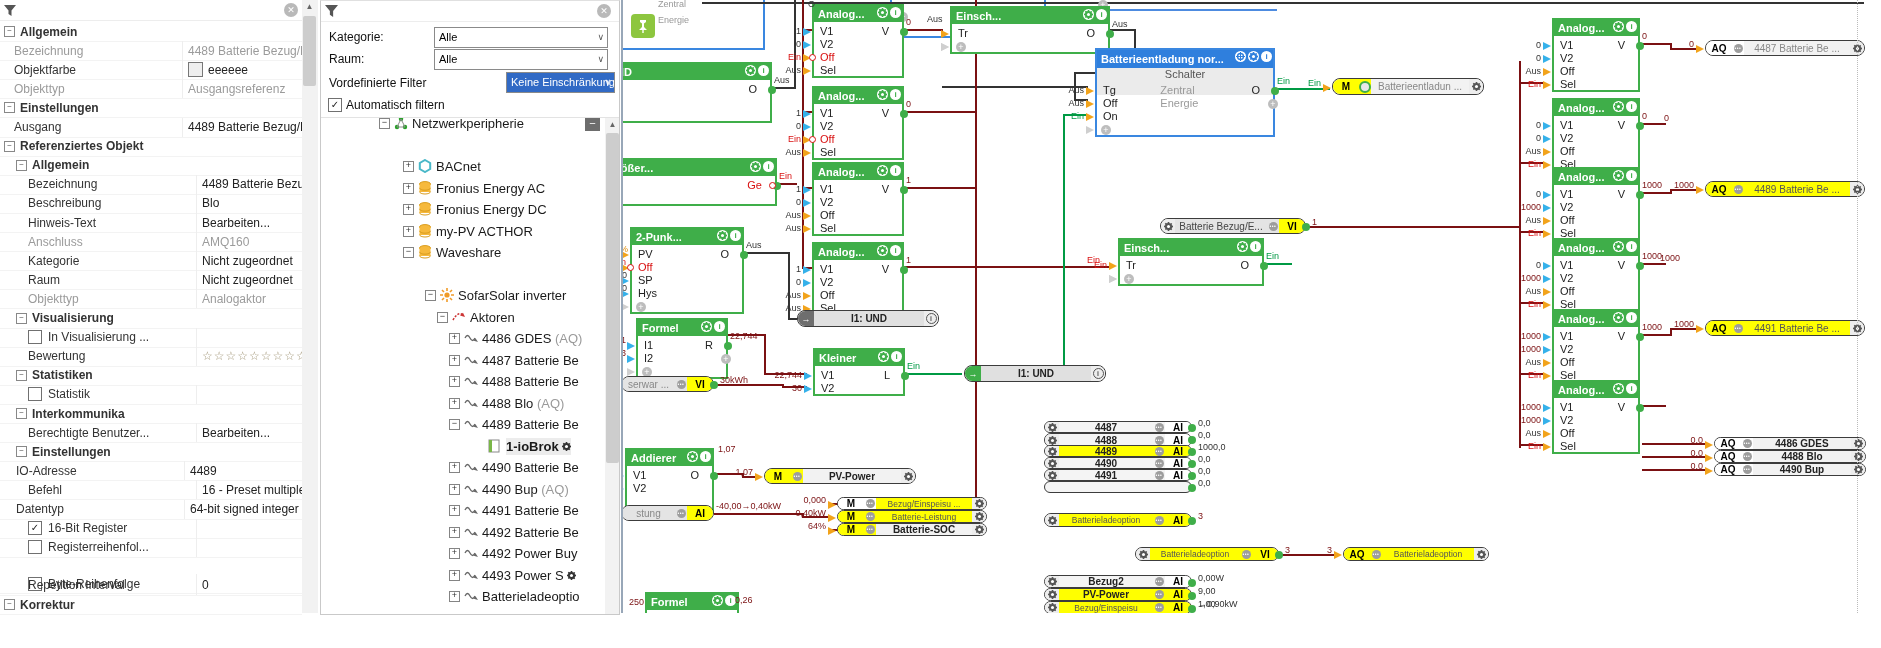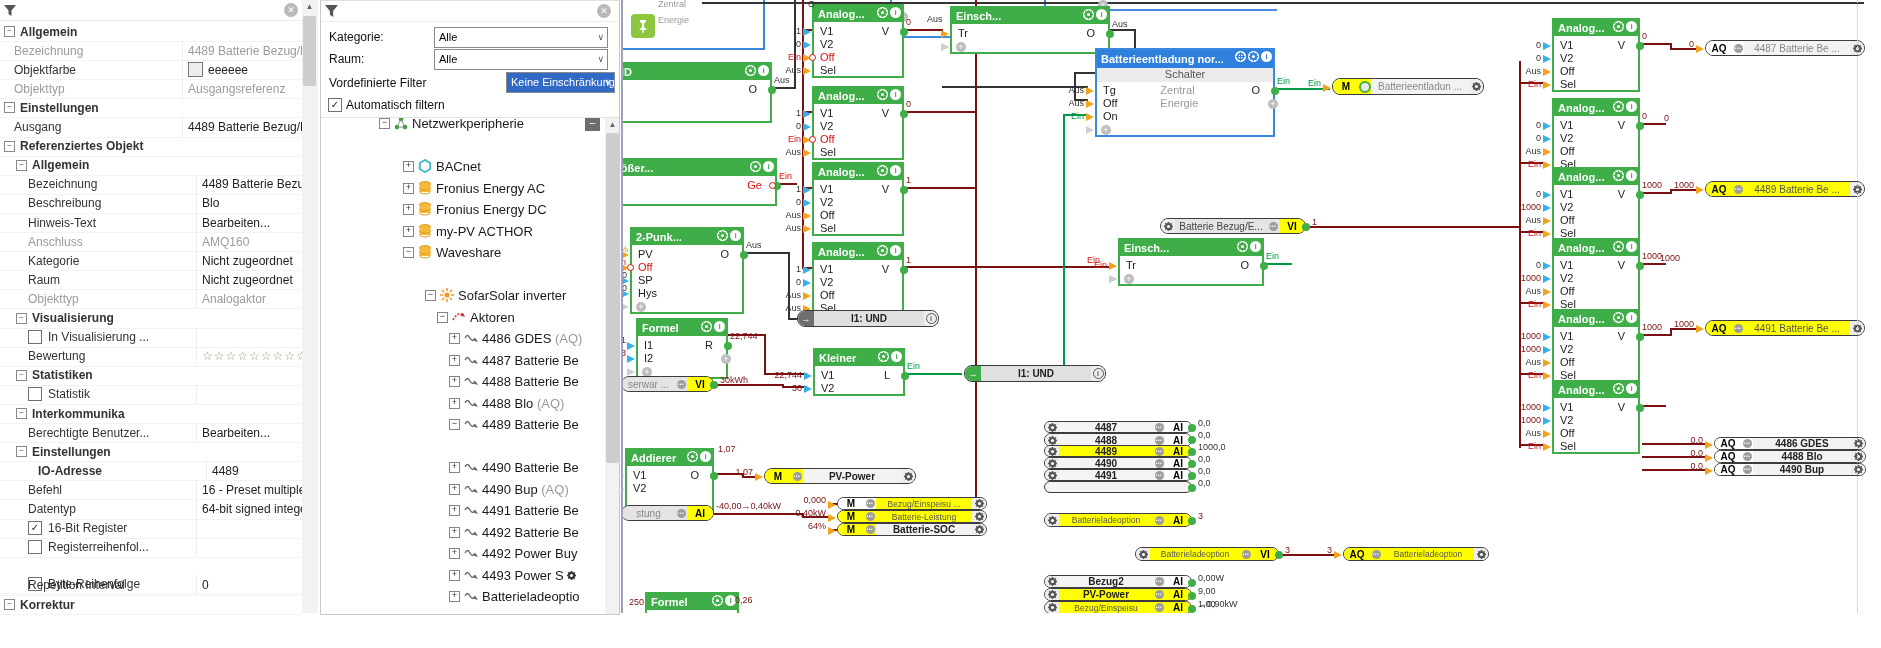--- a/index.html
+++ b/index.html
@@ -235,37 +235,37 @@
             <span>Bearbeiten...</span>
           </span>
         </div>
         <div class="prow" style="top: 442.2px;">
           <span class="pname" style="padding-left: 16px; flex: 1 1 auto;">
             <span class="bx">−</span>
             <span class="bold">Einstellungen</span>
           </span>
         </div>
         <div class="prow" style="top: 461.3px;">
-          <span class="pname" style="padding-left: 38px; font-weight: bold;">
+          <span class="pname" style="padding-left: 16px;">
             <span>IO-Adresse</span>
           </span>
           <span class="pval ">
             <span>4489</span>
           </span>
         </div>
         <div class="prow" style="top: 480.4px;">
           <span class="pname" style="padding-left: 28px;">
             <span>Befehl</span>
           </span>
           <span class="pval ">
             <span>16 - Preset multiple r...</span>
           </span>
         </div>
         <div class="prow" style="top: 499.5px;">
-          <span class="pname" style="padding-left: 28px;">
+          <span class="pname" style="padding-left: 16px;">
             <span>Datentyp</span>
           </span>
           <span class="pval ">
             <span>64-bit signed integer</span>
           </span>
         </div>
         <div class="prow" style="top: 518.6px;">
           <span class="pname" style="padding-left: 28px;">
             <span class="cbx">✓</span>
             <span>16-Bit Register</span>
@@ -427,20 +427,30 @@
             </svg></span>
           <span class="tlbl" style="left: 161px;"><span>4488 Blo</span><span style="color: rgb(154, 154, 154);"> (AQ)</span></span>
         </div>
         <div class="trow" style="top: 296px;">
           <span class="texp" style="left: 128px;">−</span>
           <span class="ticon" style="left: 143px;"><svg width="14" height="14">
               <path d="M1 7q2.5-5 5 0t5 0" fill="none" stroke="#666" stroke-width="1.3"></path>
               <polygon points="14,11 9,9.5 11.5,7.2" fill="#666"></polygon>
             </svg></span>
           <span class="tlbl" style="left: 161px;"><span>4489 Batterie Be</span></span>
+        </div>
+        <div class="trow" style="top: 317.5px;">
+          <span class="ticon" style="left: 167px;"><svg width="13" height="14">
+              <rect x="1" y="1" width="10" height="12" fill="#fff" stroke="#888"></rect>
+              <rect x="1" y="1" width="3" height="12" fill="#7ab648"></rect>
+            </svg></span>
+          <span class="tlbl sel" style="left: 185px; font-weight: bold;"><span>1-ioBrok</span><span style="margin-left: 3px;"><svg width="9" height="9" viewBox="0 0 10 10">
+                <path fill="#333" d="M4.2 0h1.6l.2 1.2q.5.1 1 .4l1-.6L9.1 2l-.6 1q.3.5.4 1l1.1.2v1.6l-1.1.2q-.1.5-.4 1l.6 1-1.1 1.1-1-.6q-.5.3-1 .4L5.8 10H4.2L4 8.8q-.5-.1-1-.4l-1 .6L.9 7.9l.6-1q-.3-.5-.4-1L0 5.8V4.2L1.1 4q.1-.5.4-1l-.6-1L2 .9l1 .6q.5-.3 1-.4z"></path>
+                <circle cx="5" cy="5" r="1.7" fill="#fff"></circle>
+              </svg></span></span>
         </div>
         <div class="trow" style="top: 339px;">
           <span class="texp" style="left: 128px;">+</span>
           <span class="ticon" style="left: 143px;"><svg width="14" height="14">
               <path d="M1 7q2.5-5 5 0t5 0" fill="none" stroke="#666" stroke-width="1.3"></path>
               <polygon points="14,11 9,9.5 11.5,7.2" fill="#666"></polygon>
             </svg></span>
           <span class="tlbl" style="left: 161px;"><span>4490 Batterie Be</span></span>
         </div>
         <div class="trow" style="top: 360.5px;">
@@ -786,21 +796,21 @@
               </svg>
             </span>
             <span class="cir">
               <svg width="9" height="9" viewBox="0 0 10 10">
                 <path fill="#2f7fdd" d="M4.2 0h1.6l.2 1.2q.5.1 1 .4l1-.6L9.1 2l-.6 1q.3.5.4 1l1.1.2v1.6l-1.1.2q-.1.5-.4 1l.6 1-1.1 1.1-1-.6q-.5.3-1 .4L5.8 10H4.2L4 8.8q-.5-.1-1-.4l-1 .6L.9 7.9l.6-1q-.3-.5-.4-1L0 5.8V4.2L1.1 4q.1-.5.4-1l-.6-1L2 .9l1 .6q.5-.3 1-.4z"></path>
                 <circle cx="5" cy="5" r="1.7" fill="#fff"></circle>
               </svg>
             </span>
             <span class="cir" style="color: rgb(47, 127, 221);">i</span>
           </div></div>
-        <div class="bsub" style="top: 18px; height: 14px;">Schalter</div>
+        <div class="bsub" style="top: 18px; height: 27px;">Schalter</div>
         <div class="brow" style="top: 34px;"><span class="bname">Tg</span><span class="bmid">Zentral</span><span class="brght">O</span><span class="arr" style="left: -11px; top: 2.5px; border-left-color: rgb(242, 163, 27);"></span><span class="inlbl" style="left: -59px; top: 0px; color: rgb(51, 51, 51);">Aus</span><span class="outc" style="right: -5.5px; top: 2.5px;"></span><span class="inlbl" style="left: 180px; top: -9px; text-align: left; color: rgb(0, 154, 68);">Ein</span></div>
         <div class="brow" style="top: 47px;"><span class="bname">Off</span><span class="bmid">Energie</span><span class="arr" style="left: -11px; top: 2.5px; border-left-color: rgb(242, 163, 27);"></span><span class="inlbl" style="left: -59px; top: 0px; color: rgb(51, 51, 51);">Aus</span><span class="plusc" style="right: -5px; top: 1.5px;">+</span></div>
         <div class="brow" style="top: 60px;"><span class="bname">On</span><span class="arr" style="left: -11px; top: 2.5px; border-left-color: rgb(242, 163, 27);"></span><span class="inlbl" style="left: -59px; top: 0px; color: rgb(0, 154, 68);">Ein</span></div>
         <div class="brow" style="top: 73px;">
           <span class="arr" style="left: -11px; top: 2.5px; border-left-color: rgb(207, 207, 207);"></span>
           <span class="plusc" style="left: 4px; top: 1.5px;">+</span>
         </div>
       </div>
       <div class="blk" style="left: 929px; top: 18px; width: 88px; height: 74px;">
         <div class="bhd" style="height: 16px; line-height: 16px;"><span>Analog...</span><div class="bico">

